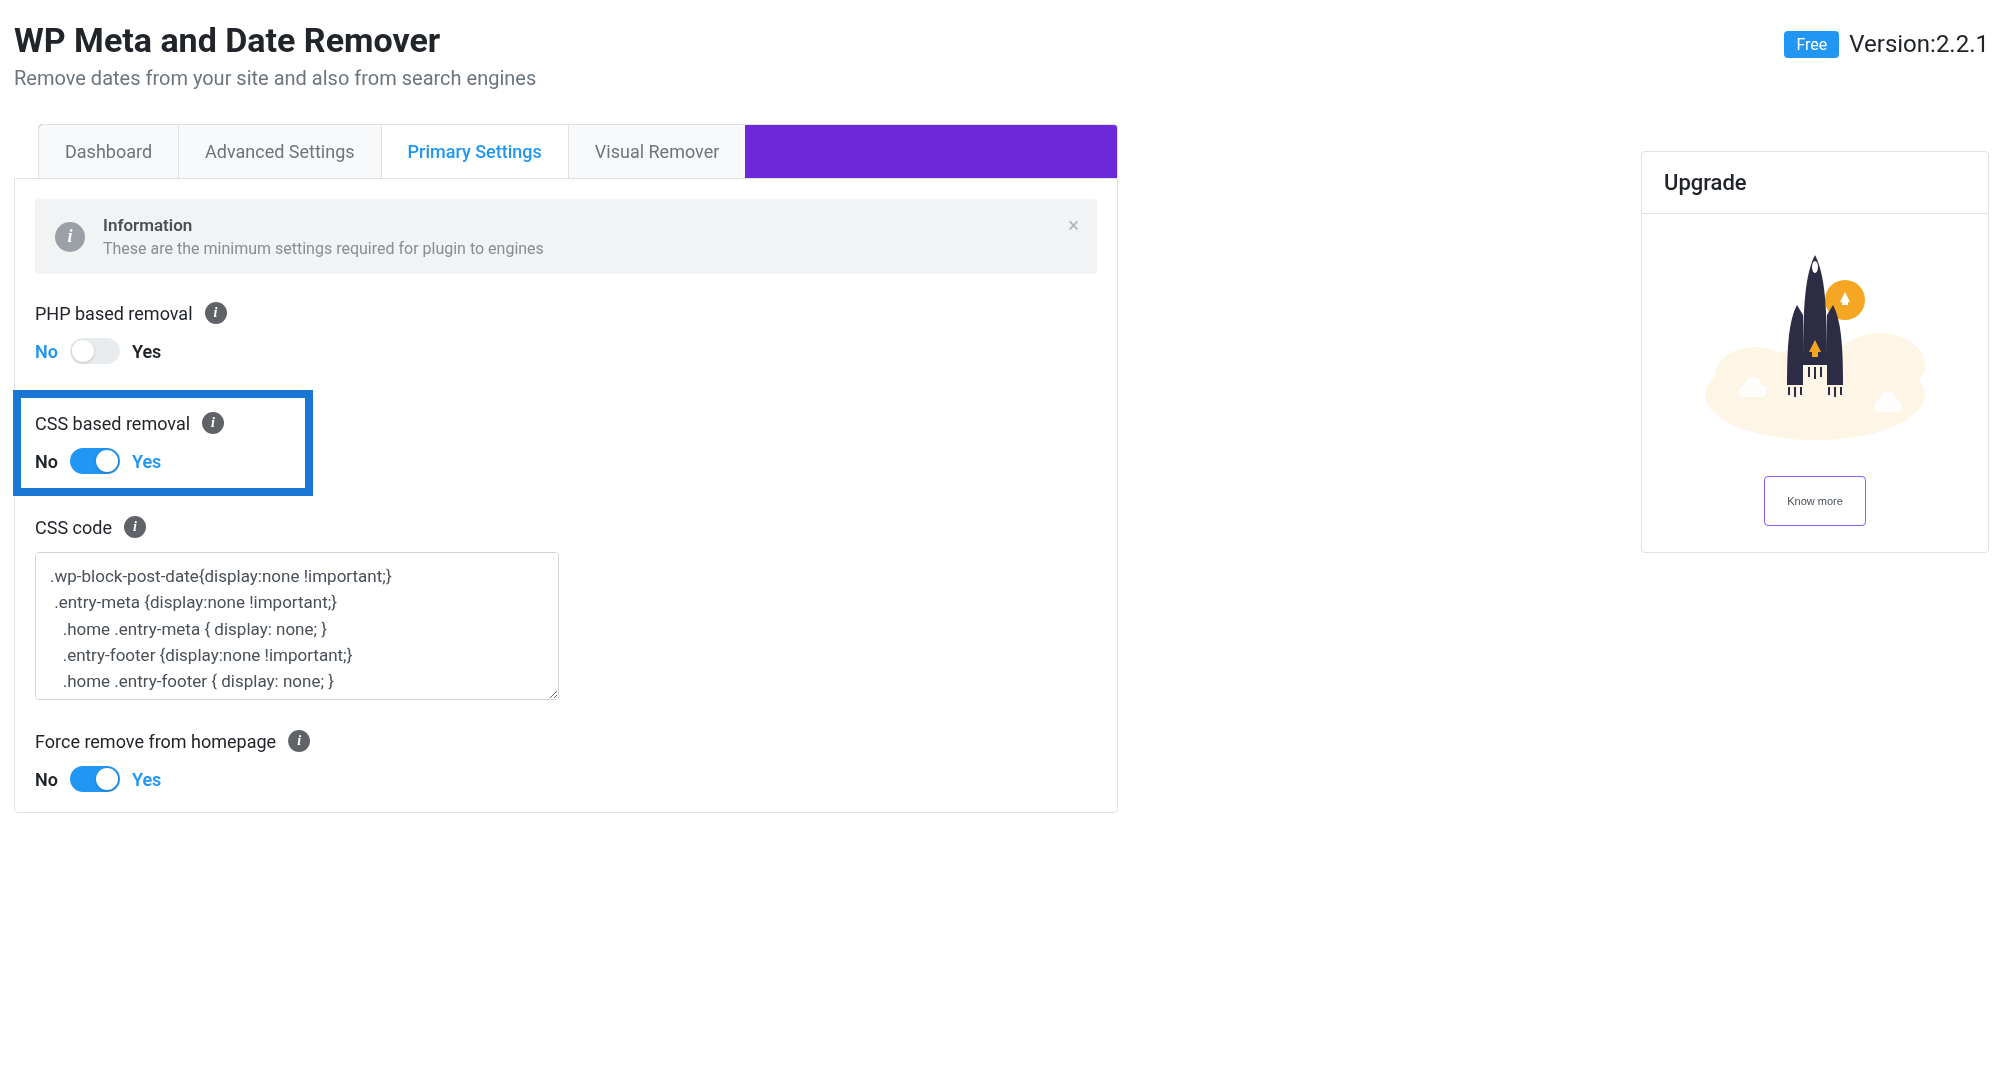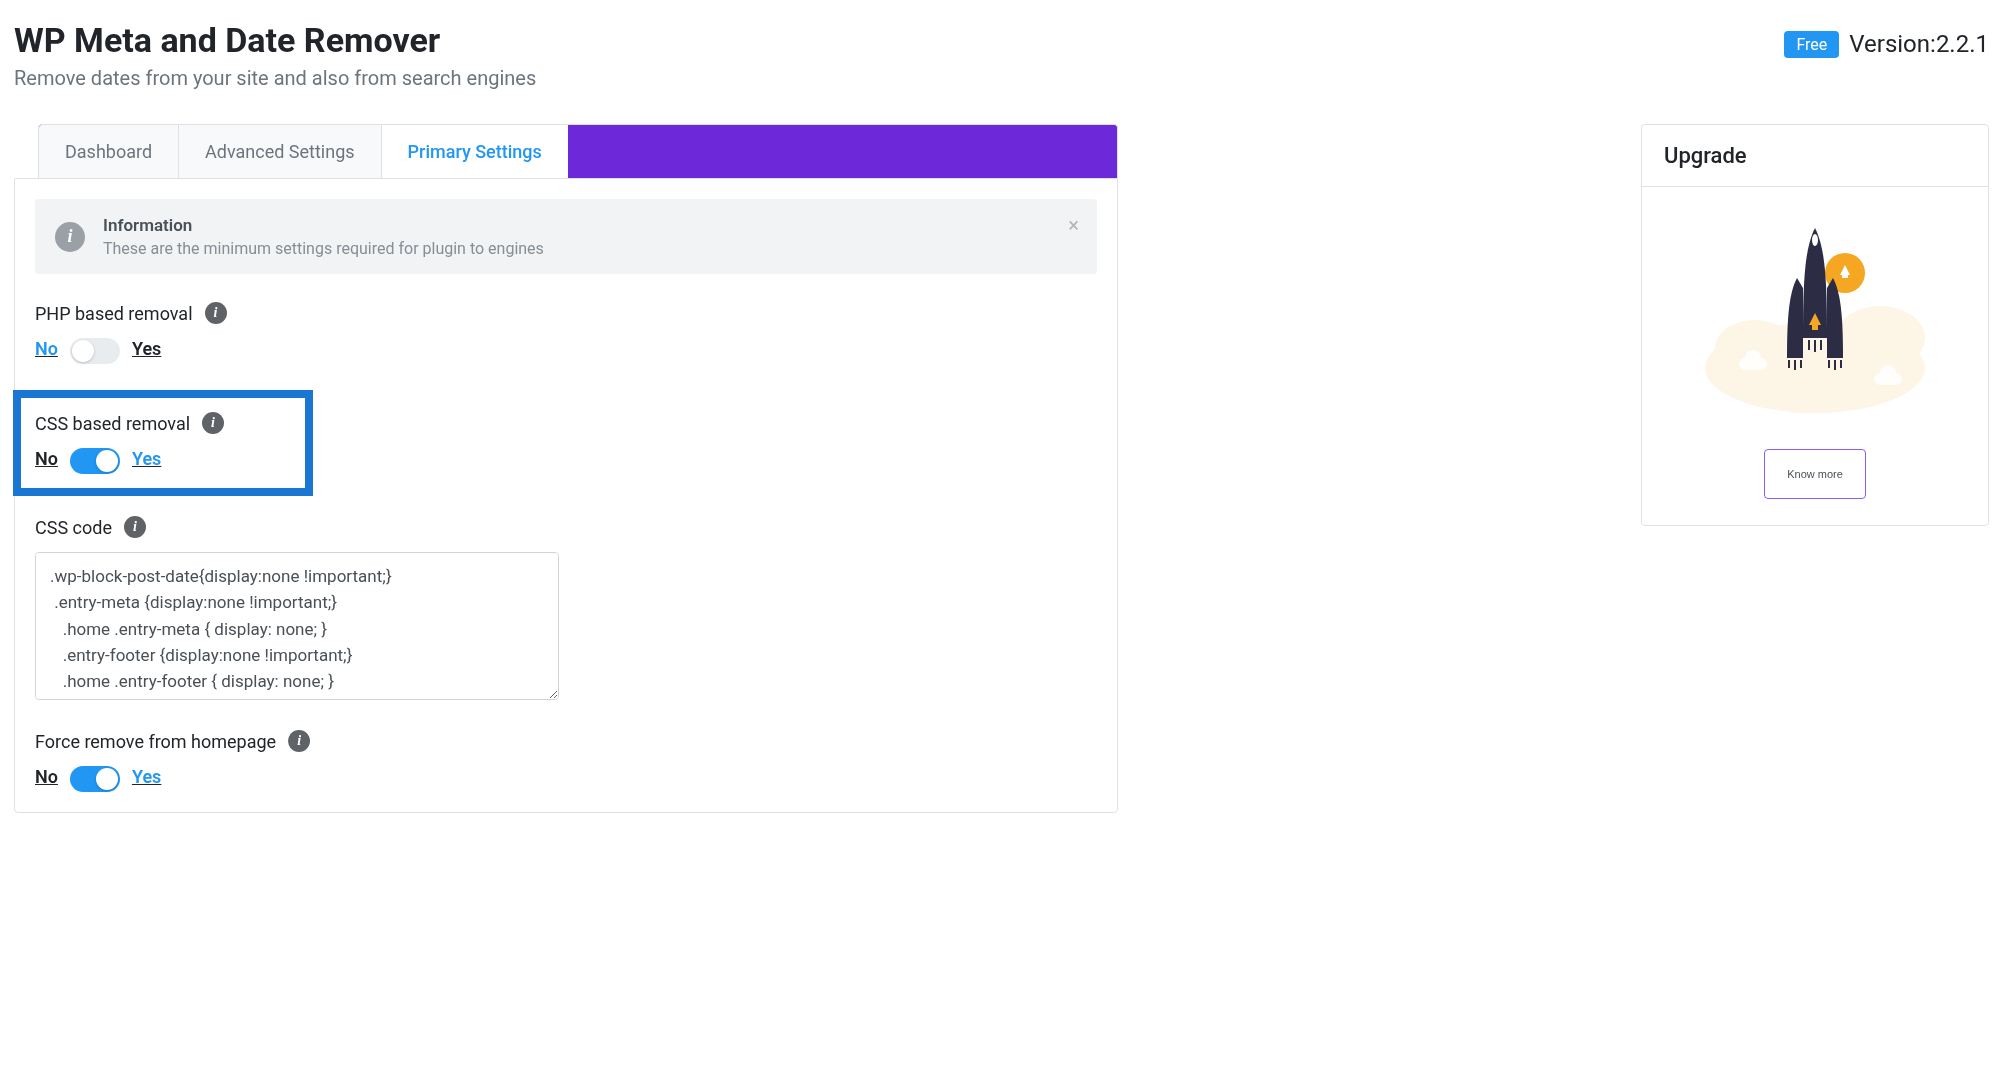--- a/index.html
+++ b/index.html
@@ -49,20 +49,21 @@
   .main-layout {
     display: flex;
     gap: 30px;
   }
   .content-col {
     flex: 0 0 1104px;
   }
   .side-col {
     flex: 0 0 348px;
     margin-left: auto;
+    margin-top: 27px;
   }
   
   .tabs {
     display: flex;
     border: 1px solid #dee2e6;
     border-bottom: none;
     background: #6d28d9;
     border-radius: 4px 4px 0 0;
     overflow: hidden;
     margin-left: 24px;
@@ -156,22 +157,22 @@
     align-items: center;
     justify-content: center;
     font-family: Georgia, serif;
     font-style: italic;
     font-weight: bold;
     font-size: 14px;
     cursor: help;
   }
   .toggle-row {
     display: flex;
+    align-items: center;
     gap: 12px;
-    text-decoration: underline;
   }
   .toggle-text {
     font-size: 18px;
     font-weight: 600;
   }
   .toggle-text.inactive { color: #212529; }
   .toggle-text.active { color: #2196f3; }
   .toggle-text.no-active { color: #2196f3; }
   
   .switch {
@@ -270,20 +271,21 @@
   </div>
 </div>
 
 <div class="main-layout">
   <div class="content-col">
 
     <div class="tabs">
       <div class="tab">Dashboard</div>
       <div class="tab">Advanced Settings</div>
       <div class="tab active">Primary Settings</div>
+      <div class="tab">Visual Remover</div>
     </div>
 
     <div class="tab-content">
 
       <div class="info-box">
         <div class="info-icon-circle">i</div>
         <div>
           <div class="info-title">Information</div>
           <div class="info-desc">These are the minimum settings required for plugin to engines</div>
         </div>

